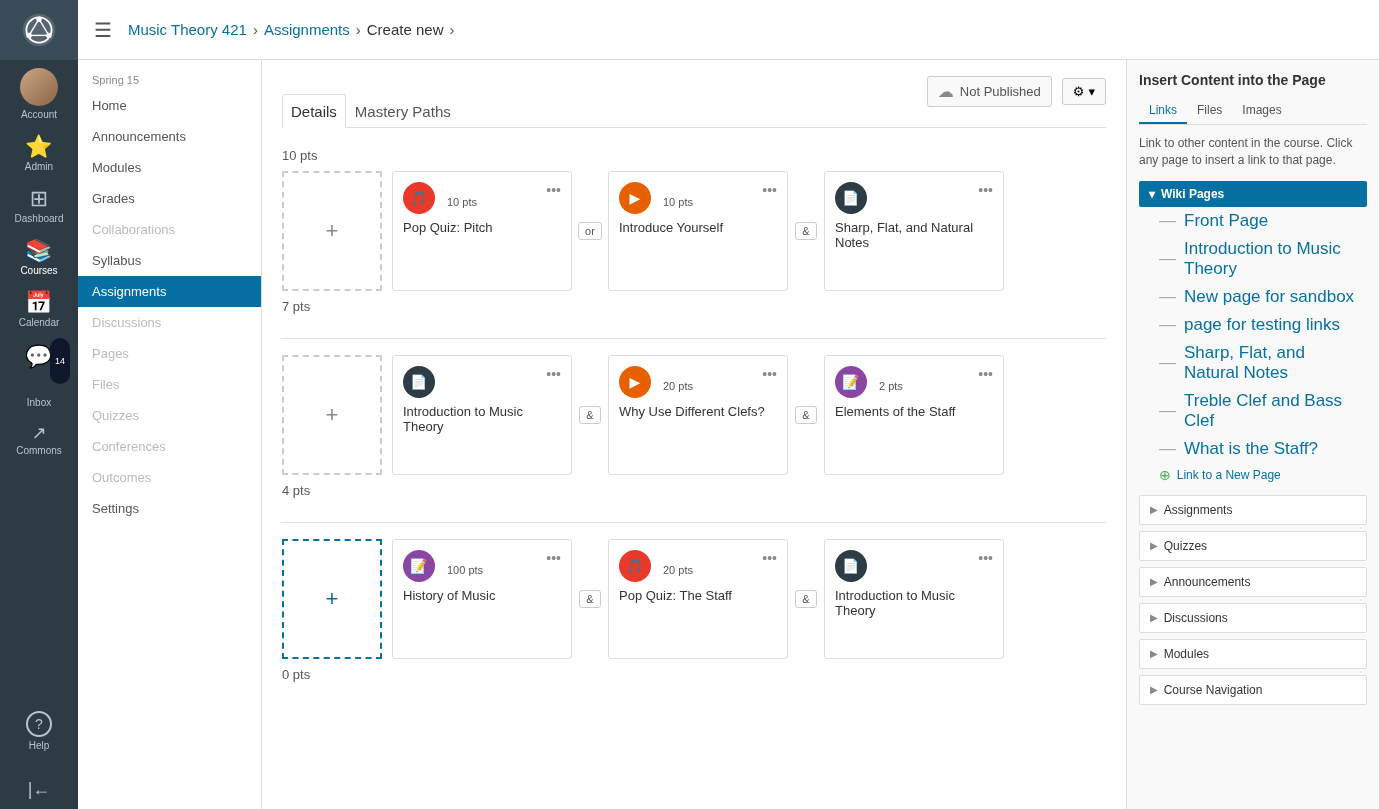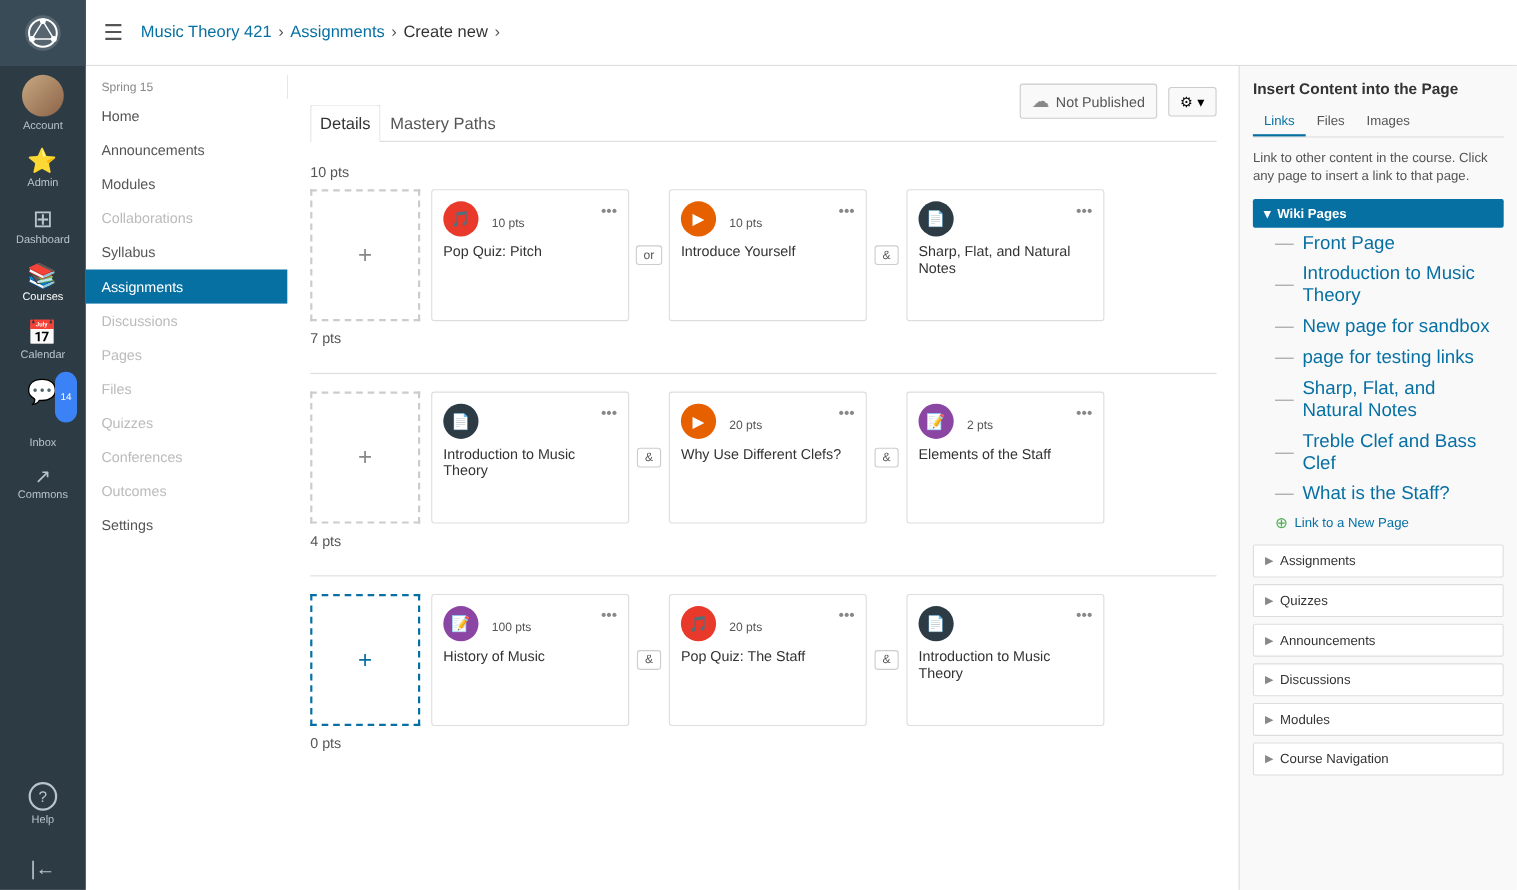--- a/index.html
+++ b/index.html
@@ -34,21 +34,21 @@
       gap: 3px;
     }
     .sidebar-item.active { color: #fff; }
     .sidebar-item .icon { font-size: 22px; line-height: 1; }
     .sidebar-item .label { font-size: 10px; }
     .avatar-img {
       width: 38px; height: 38px; border-radius: 50%;
       background: linear-gradient(135deg, #c8a882, #8b6347);
     }
     .badge {
-      background: #3b82f6;
+      background: #0f172a;
       color: #fff; font-size: 9px;
       border-radius: 10px; padding: 18px 5px;
       position: absolute; top: 2px; right: 8px;
     }
     .inbox-wrap { position: relative; display: flex; flex-direction: column; align-items: center; width: 78px; padding: 8px 4px; cursor: pointer; color: #b8c4cc; gap: 3px; }
     .inbox-wrap .icon { font-size: 22px; }
     .inbox-wrap .label { font-size: 10px; margin-top: 24px; }
     .sidebar-bottom { margin-top: auto; margin-bottom: 10px; }
 
     
@@ -347,20 +347,21 @@
   </div>
 
   <div class="content-row">
 
     <div class="course-nav">
       <div class="course-nav .term" style="font-size:11px;color:#888;padding:6px 14px 4px;">Spring 15</div>
 
       <div class="course-nav-item">Home</div>
       <div class="course-nav-item">Announcements</div>
       <div class="course-nav-item">Modules</div>
+      <div class="course-nav-item">Grades</div>
       <div class="course-nav-item disabled">Collaborations</div>
       <div class="course-nav-item">Syllabus</div>
       <div class="course-nav-item active">Assignments</div>
       <div class="course-nav-item disabled">Discussions</div>
       <div class="course-nav-item disabled">Pages</div>
       <div class="course-nav-item disabled">Files</div>
       <div class="course-nav-item disabled">Quizzes</div>
       <div class="course-nav-item disabled">Conferences</div>
       <div class="course-nav-item disabled">Outcomes</div>
       <div class="course-nav-item">Settings</div>

